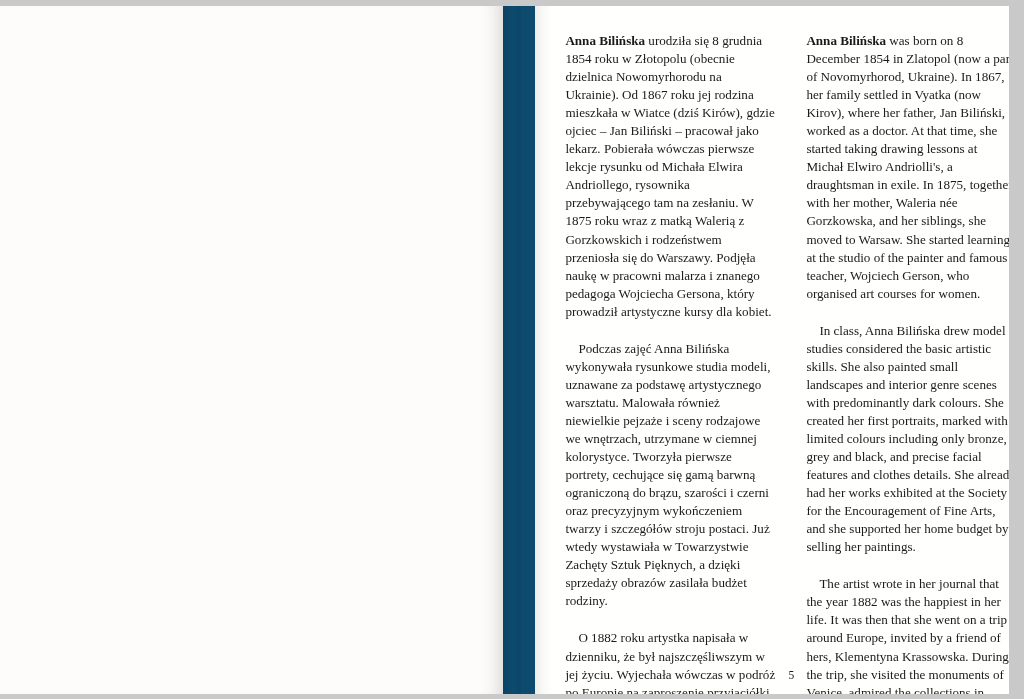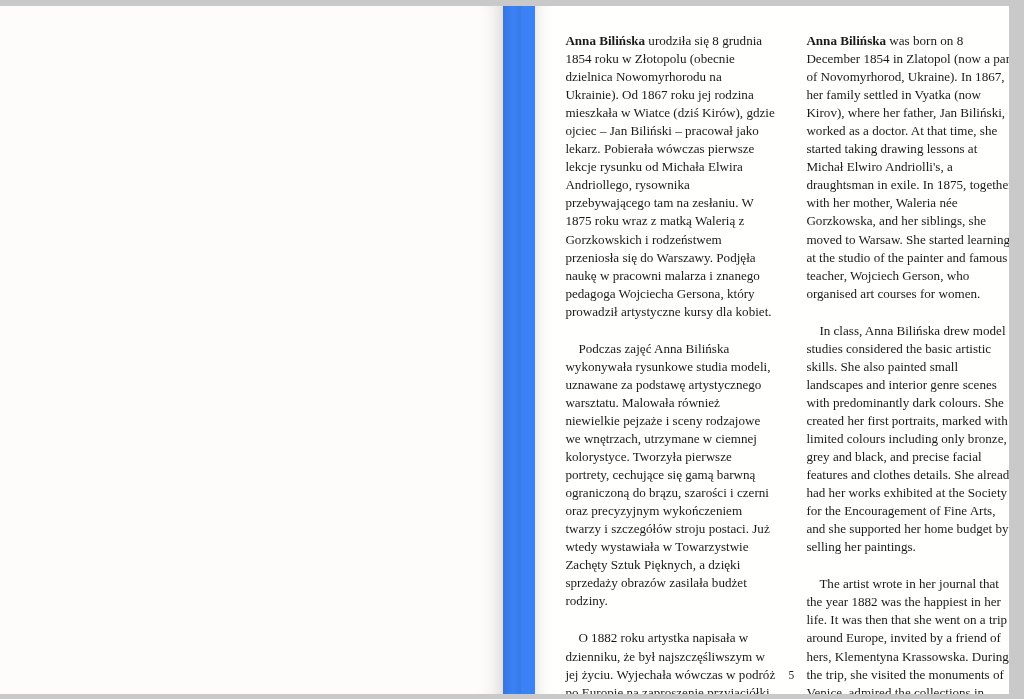--- a/index.html
+++ b/index.html
@@ -11,21 +11,21 @@
     width: 1024px;
     height: 699px;
     overflow: hidden;
     font-family: "Liberation Serif", serif;
   }
   .spread {
     position: relative;
     width: 1024px;
     height: 699px;
     display: flex;
-    background: #3b82f6;
+    background: #0c4a6e;
     gap: 32px;
   }
   .page {
     position: relative;
     background: #ffffff;
     height: 699px;
     box-sizing: border-box;
   }
   .page-left {
     width: 512px;

